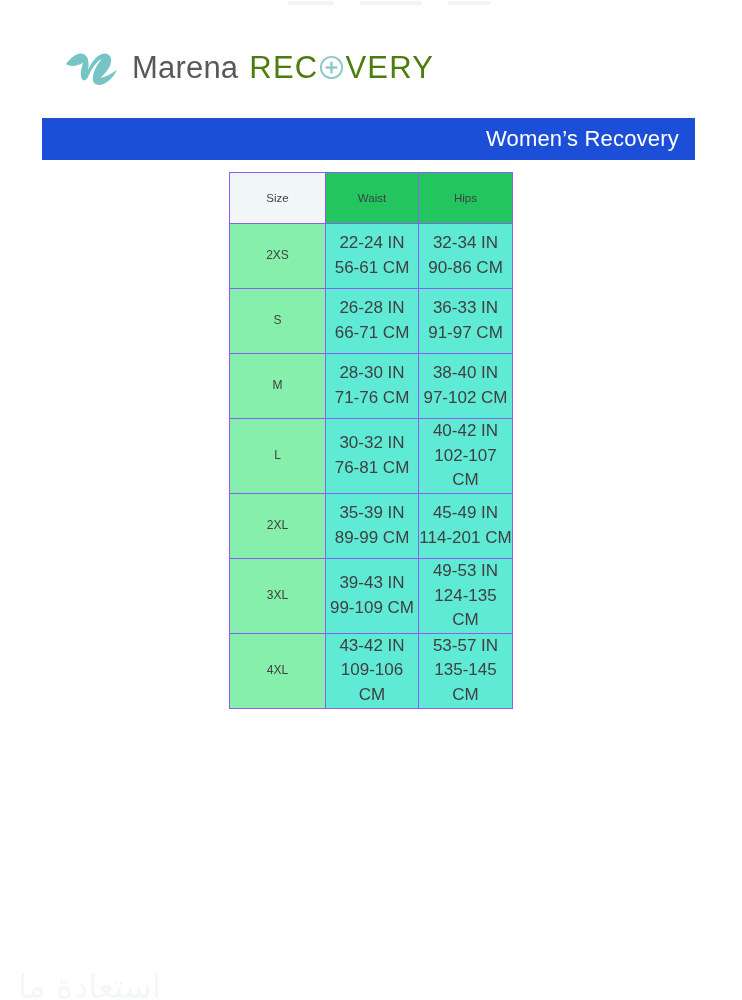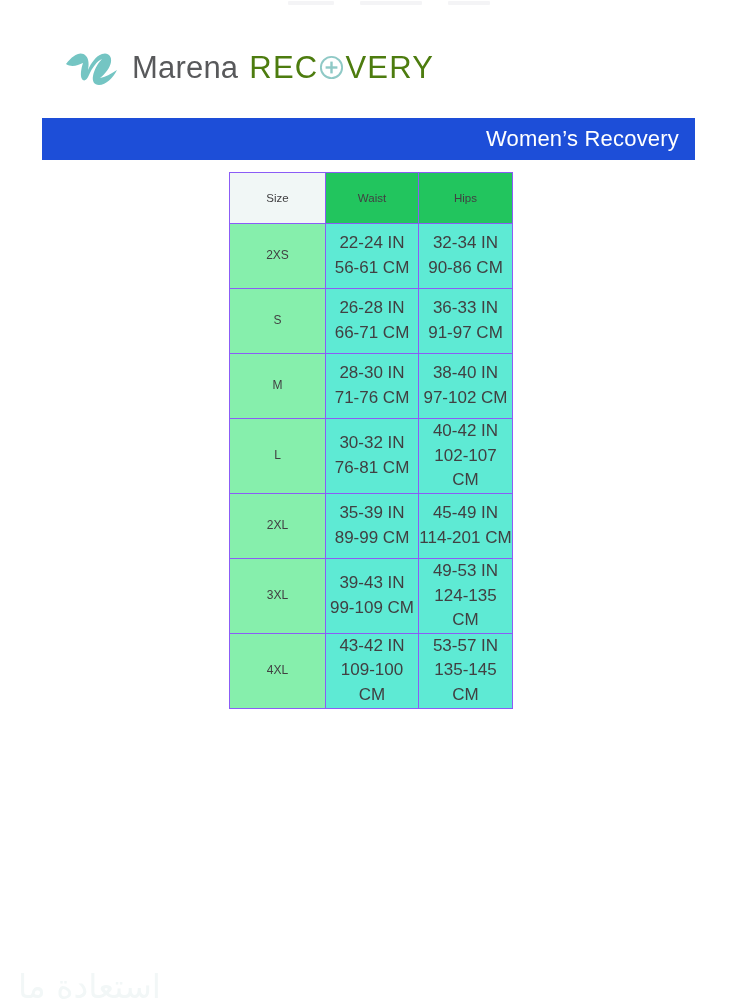--- a/index.html
+++ b/index.html
@@ -253,21 +253,21 @@
       </td>
       <td>
         <span class="meas-line">49-53 IN</span>
         <span class="meas-line">124-135 CM</span>
       </td>
     </tr>
     <tr>
       <td class="cell-size">4XL</td>
       <td>
         <span class="meas-line">43-42 IN</span>
-        <span class="meas-line">109-100 CM</span>
+        <span class="meas-line">109-106 CM</span>
       </td>
       <td>
         <span class="meas-line">53-57 IN</span>
         <span class="meas-line">135-145 CM</span>
       </td>
     </tr>
   </tbody>
 </table>
 
 <div class="arabic-footer">استعادة ما</div>

